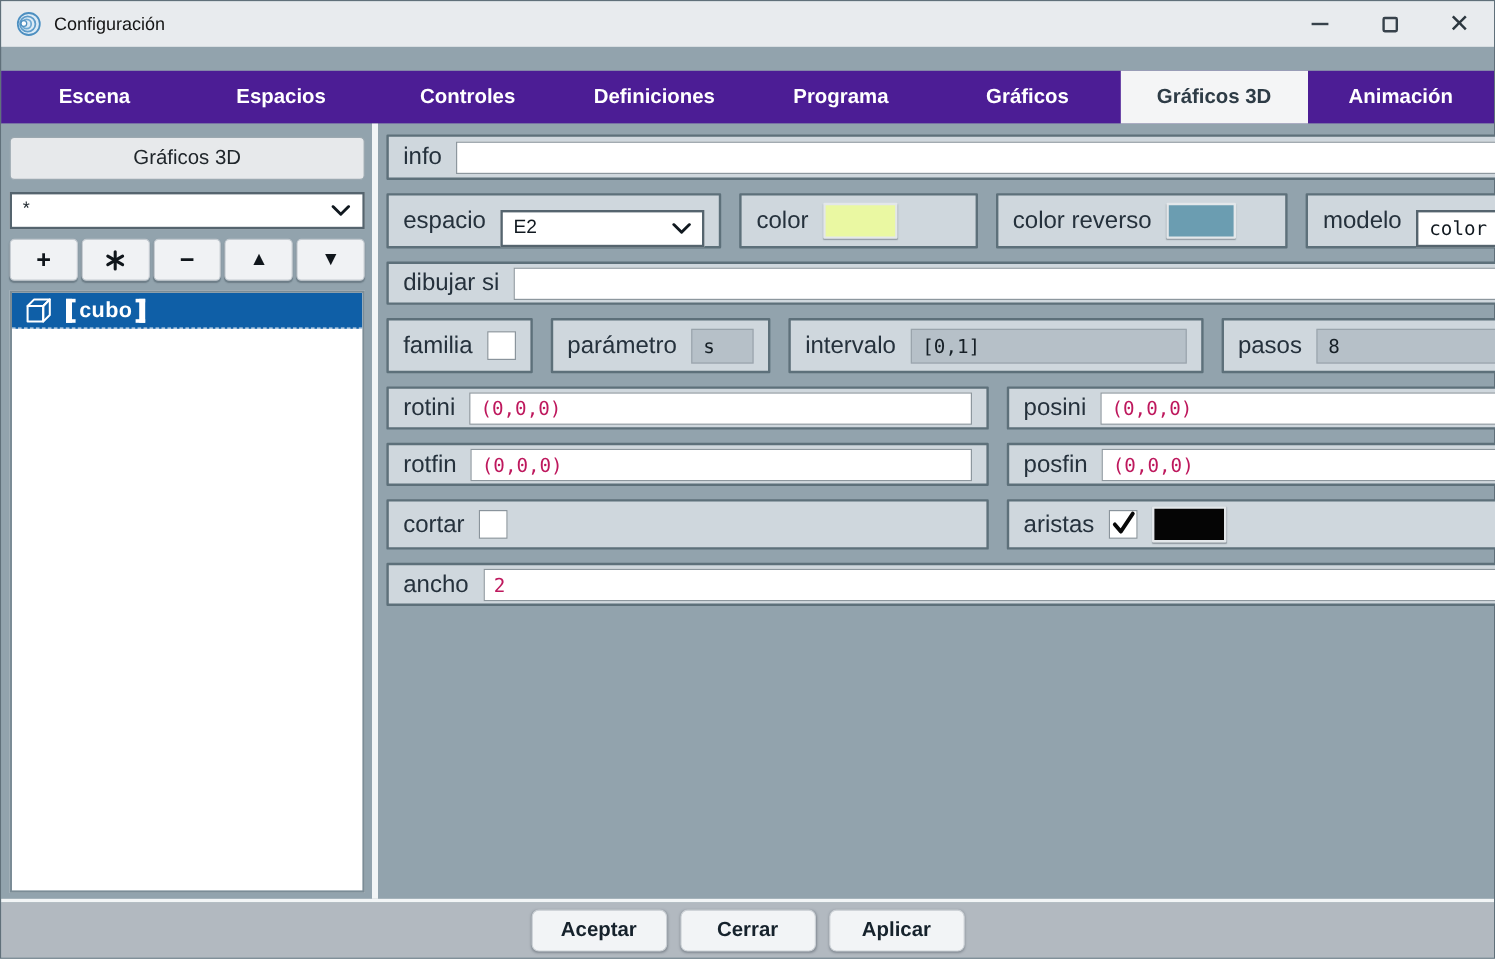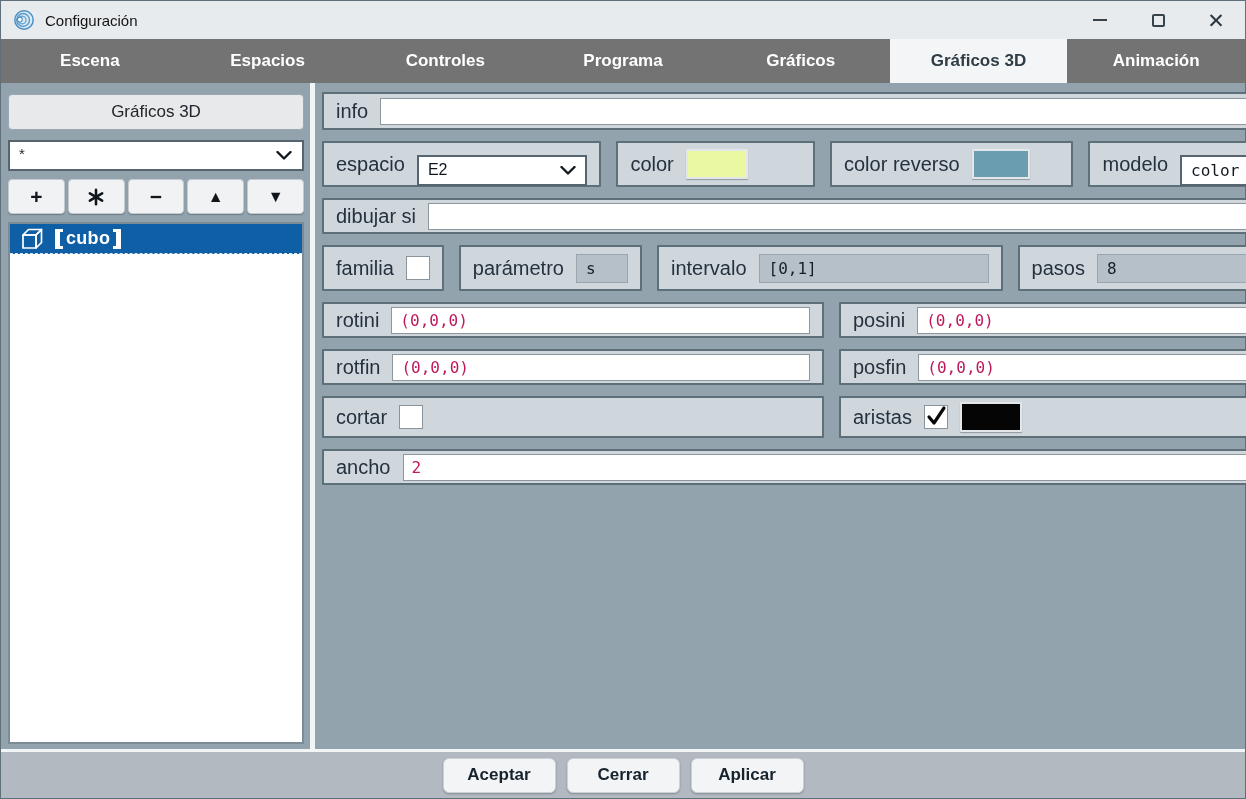--- a/index.html
+++ b/index.html
@@ -23,21 +23,21 @@
   }
   .app-icon { width:22px; height:22px; margin-right:10px; }
   .title { font-size:15px; color:#141414; }
   .win-controls { margin-left:auto; display:flex; height:100%; }
   .win-btn { width:58px; height:100%; display:flex; align-items:center; justify-content:center; color:#37424b; cursor:pointer; }
   .glyph-min { width:14px; height:0; border-top:2px solid #37424b; }
   .glyph-max { width:13px; height:13px; border:2px solid #37424b; border-radius:2px; }
   .glyph-close { font-size:21px; line-height:1; font-weight:400; color:#2c373f; }
 
   
-  .tabbar { height:44px; flex:0 0 44px; background:#737373; display:flex; }
+  .tabbar { height:44px; flex:0 0 44px; background:#4c1d95; display:flex;margin-top:20px; }
   .tab {
     flex:1 1 0; display:flex; align-items:center; justify-content:center;
     color:#ffffff; font-size:17px; font-weight:bold; cursor:pointer; white-space:nowrap;
     padding:0 6px;
   }
   .tab.selected { background:#f4f5f6; color:#2e3c46; }
 
   
   .content { flex:1 1 auto; display:flex; background:#92a3ad; min-height:0; }
 
@@ -157,20 +157,21 @@
       <div class="win-btn">
           <span class="glyph-close">✕</span>
         </div>
     </div>
   </div>
 
   <div class="tabbar">
     <div class="tab">Escena</div>
     <div class="tab">Espacios</div>
     <div class="tab">Controles</div>
+    <div class="tab">Definiciones</div>
     <div class="tab">Programa</div>
     <div class="tab">Gráficos</div>
     <div class="tab selected">Gráficos 3D</div>
     <div class="tab">Animación</div>
   </div>
 
   <div class="content">
 
     <div class="left-panel">
       <div class="panel-header">Gráficos 3D</div>

